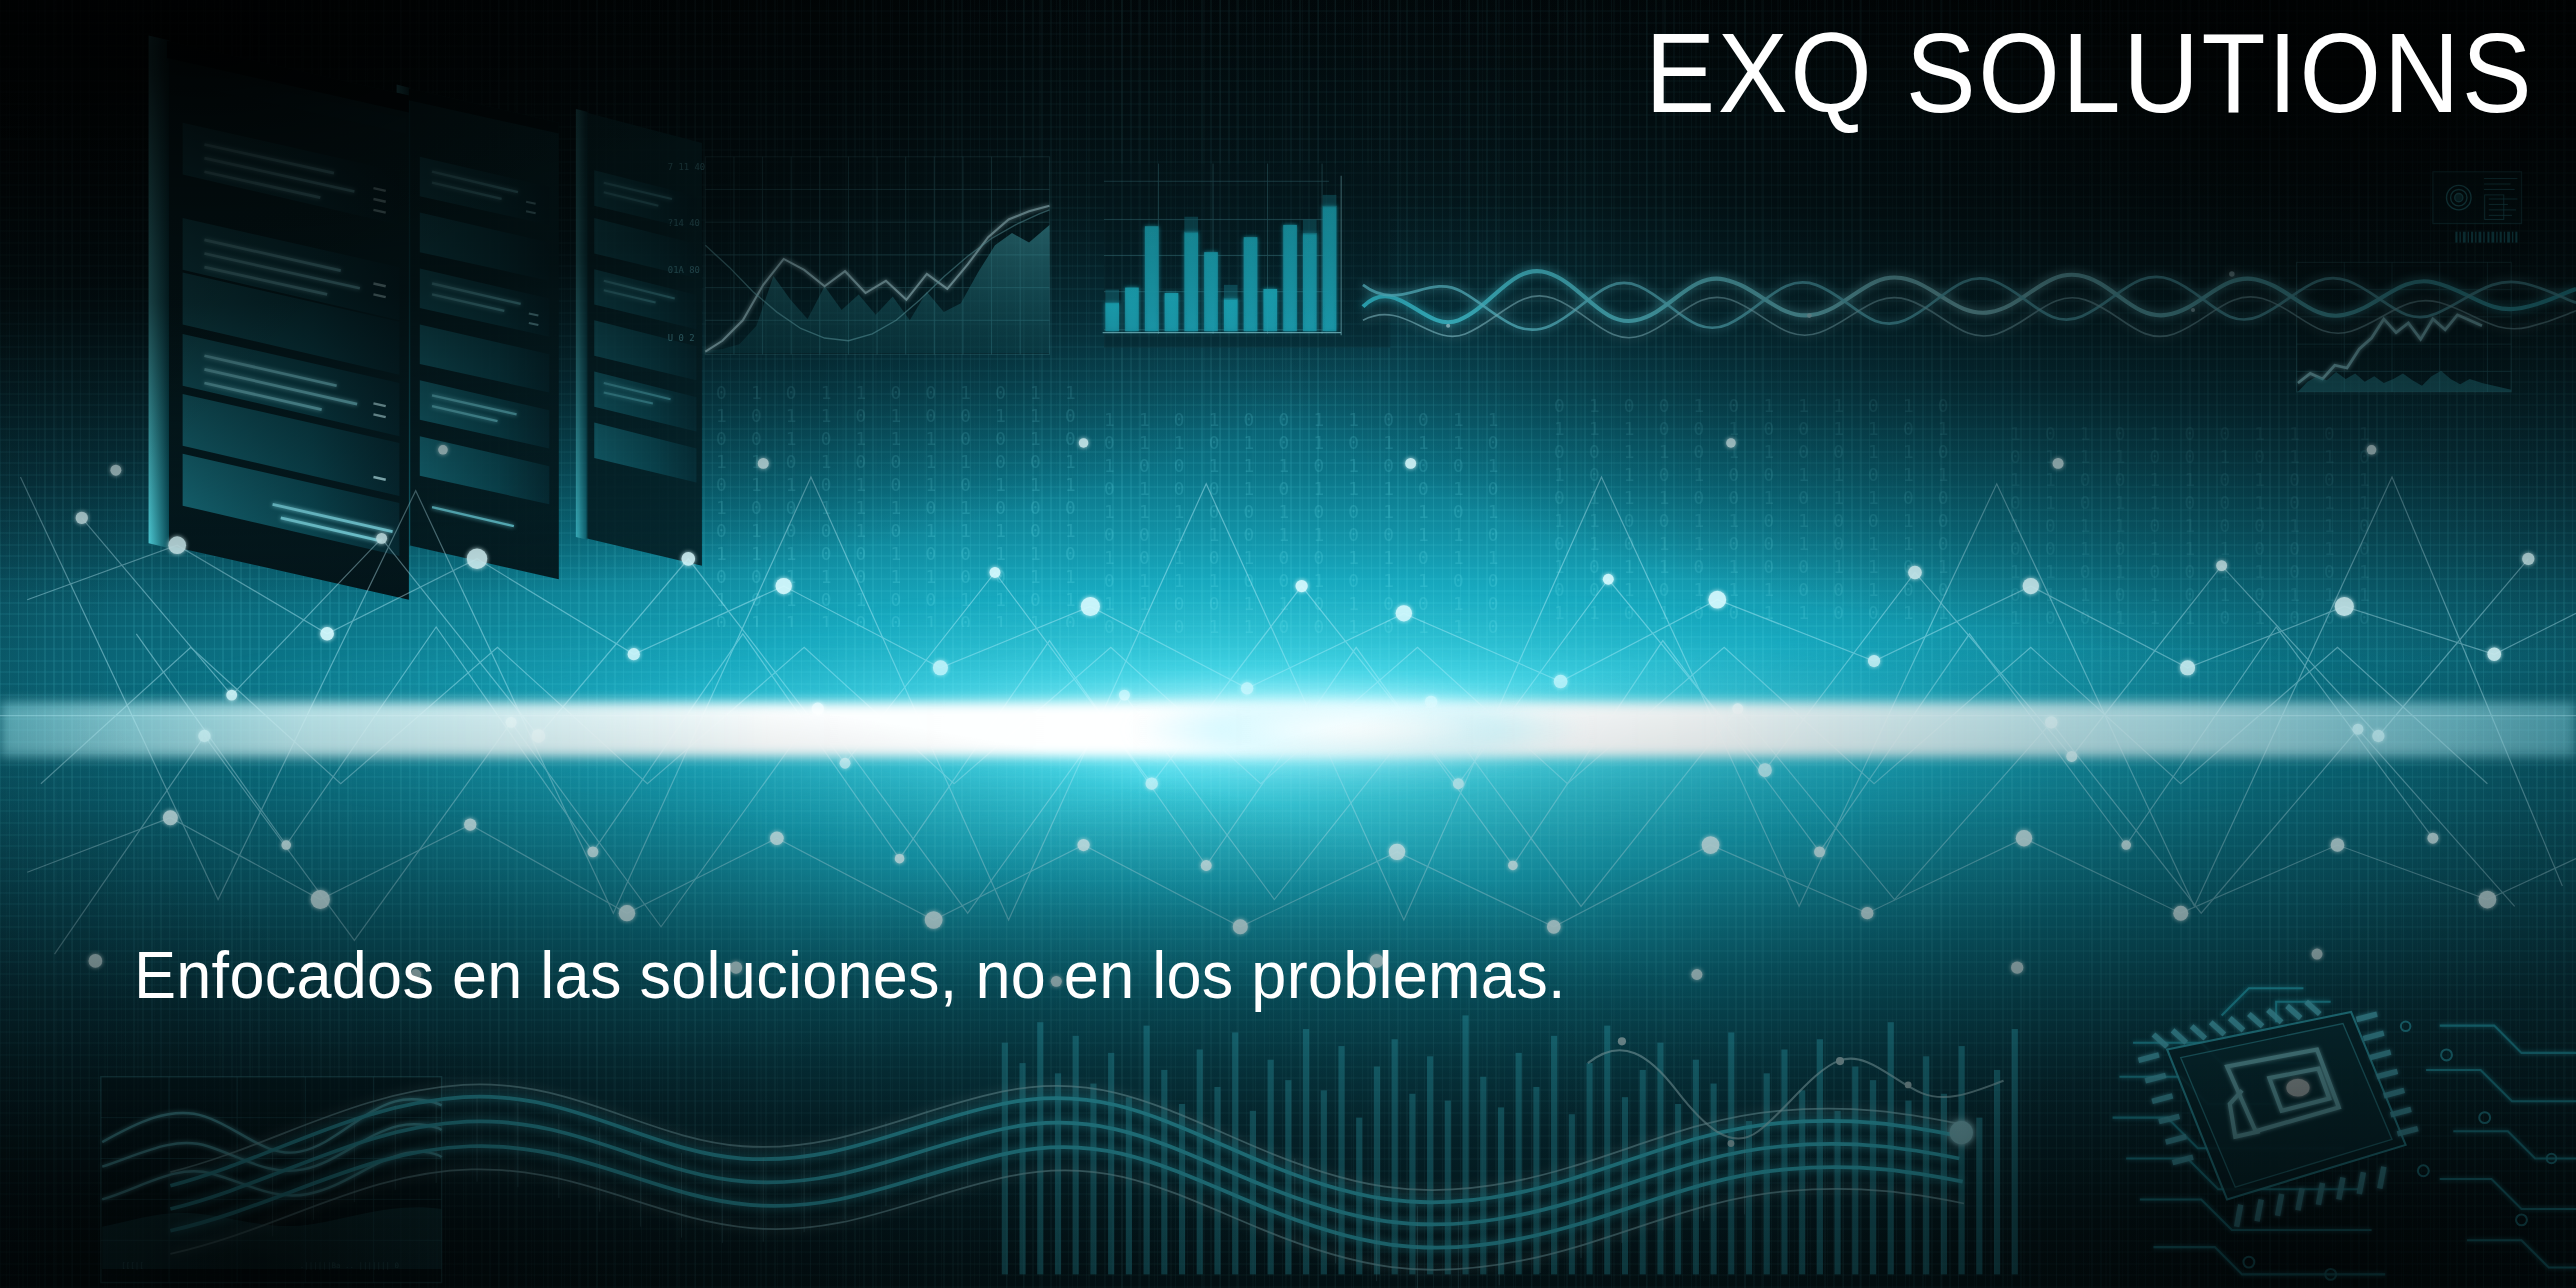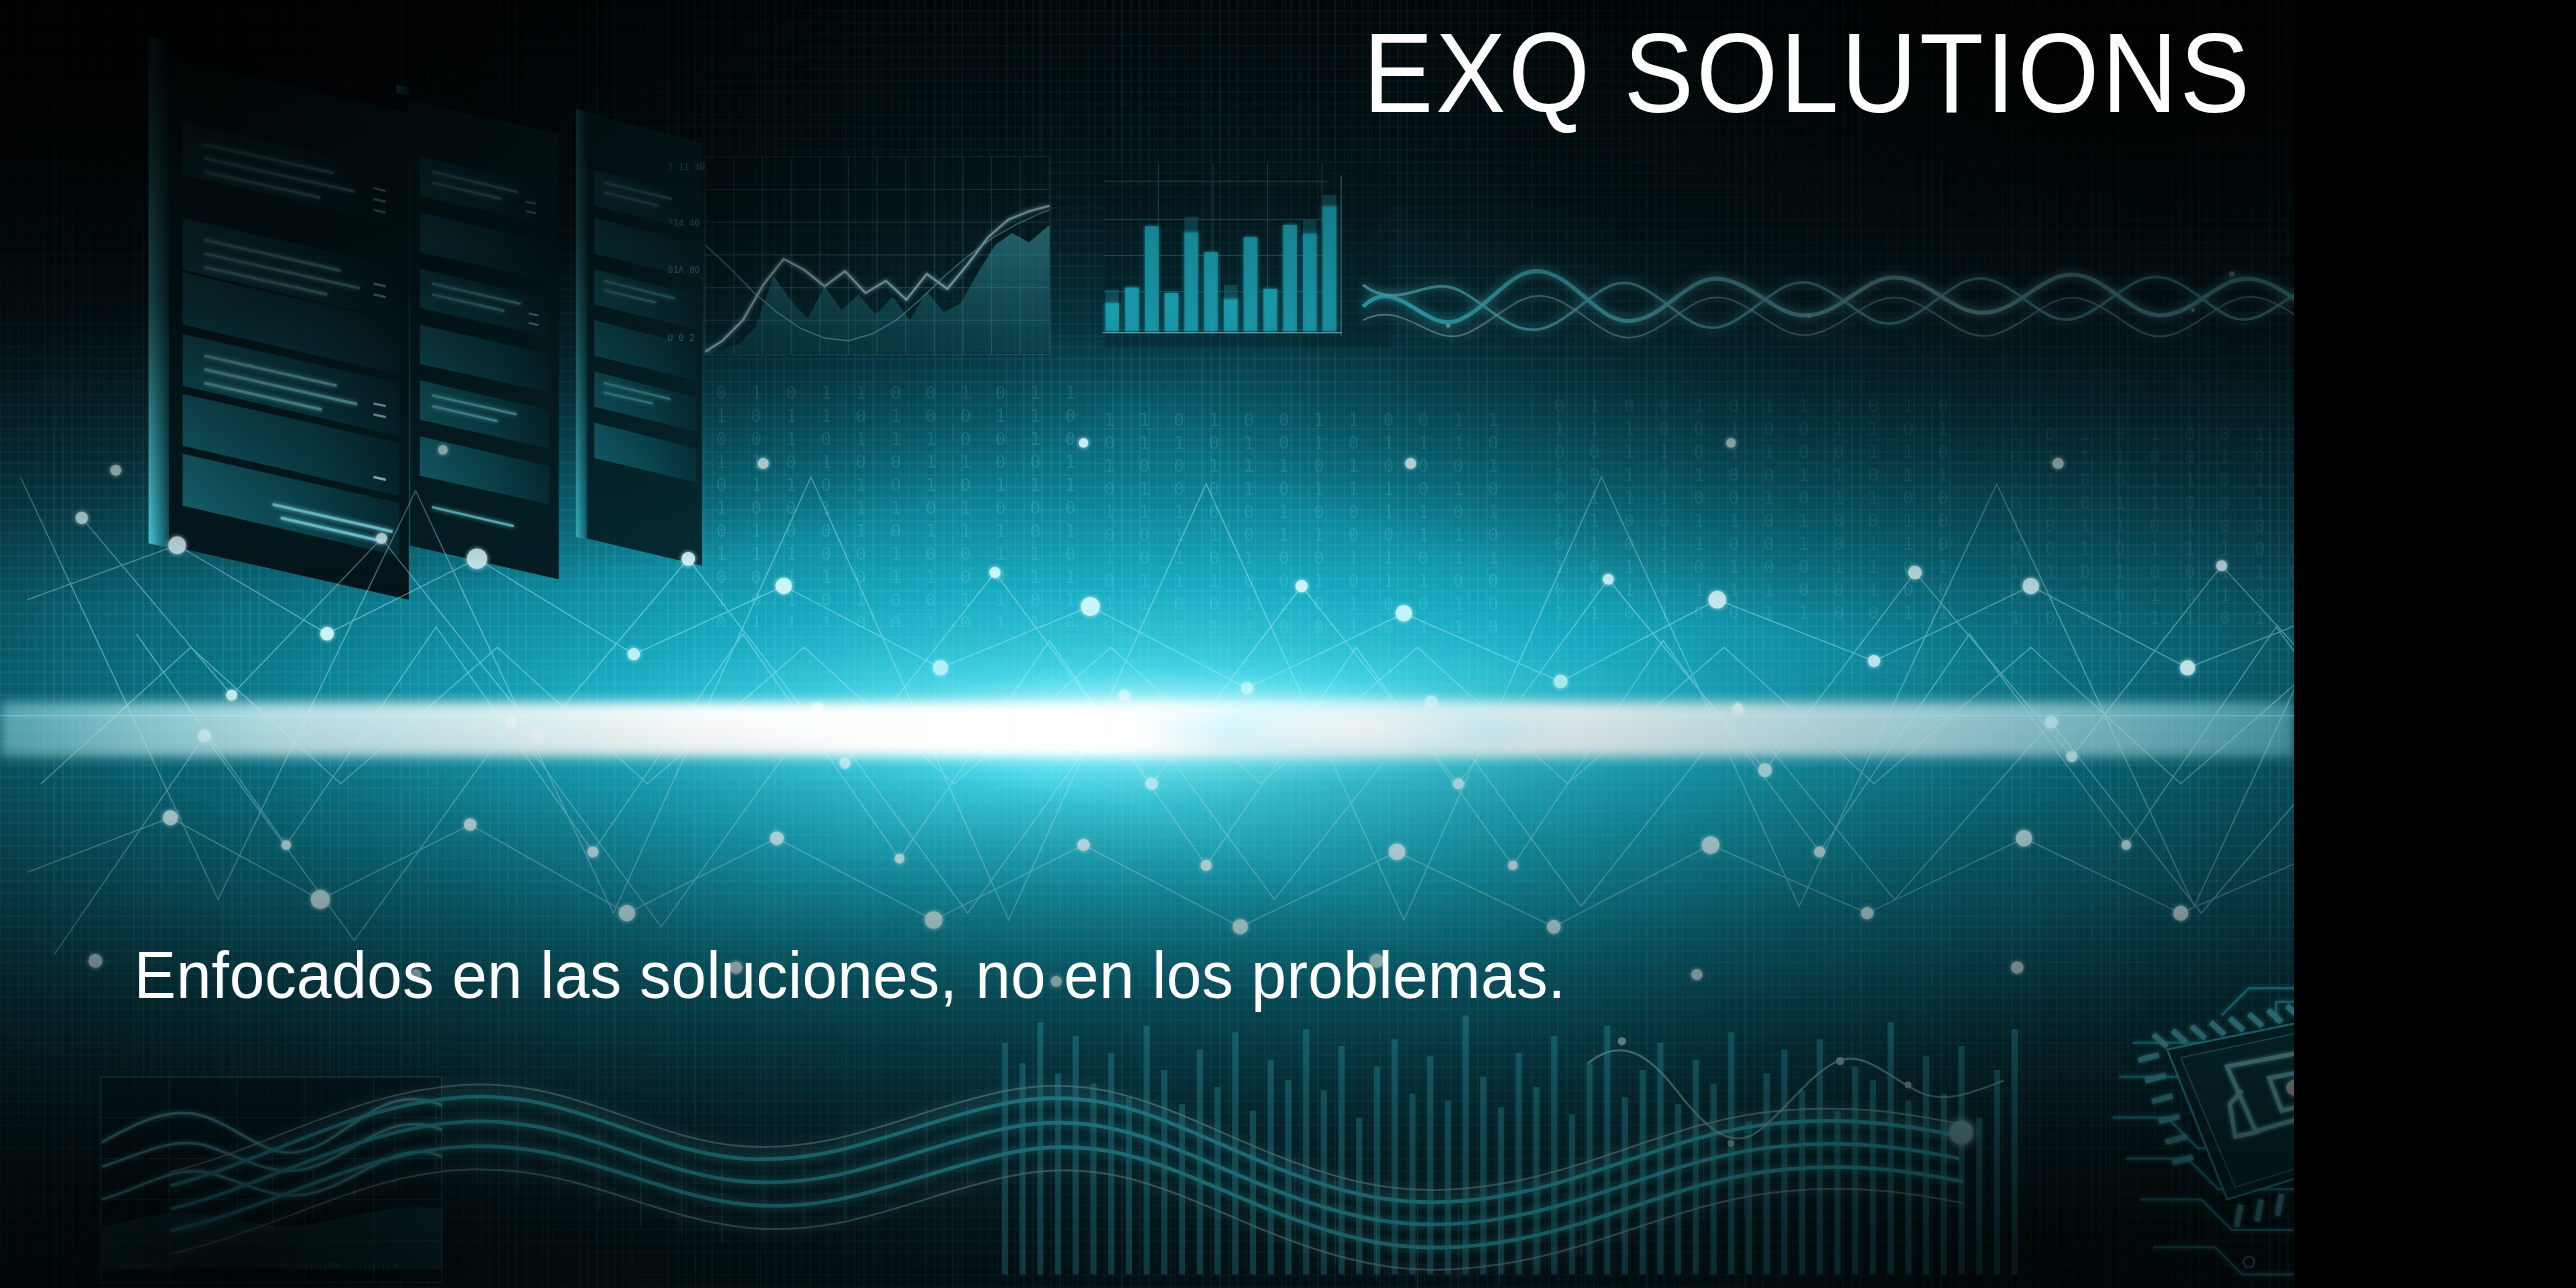--- a/index.html
+++ b/index.html
@@ -1,20 +1,20 @@
 <!DOCTYPE html>
 <html style="font-size:11px"><head>
 <meta charset="utf-8">
 <title>EXQ SOLUTIONS</title>
 <style>
   html,body{margin:0;padding:0;background:#000;}
   body{width:2576px;height:1288px;overflow:hidden;font-family:"Liberation Sans",sans-serif;}
 
   #banner{
-    position:relative;width:2294px;height:1288px;overflow:hidden;
+    position:relative;width:2576px;height:1288px;overflow:hidden;
     background:#737373;
   }
 
   
   .layer{position:absolute;inset:0;pointer-events:none;}
 
   #bg-base{
     background:
       radial-gradient(120% 60% at 50% 57%, #8ef4ff 0%, #39cede 9%, #17a8be 20%, #0b7487 34%, #08414f 52%, #05242c 70%, #020c10 100%),
       linear-gradient(180deg,#01080a 0%,#02161a 22%,#05323a 42%,#0a5a68 50%,#053640 62%,#021318 82%,#010507 100%);

